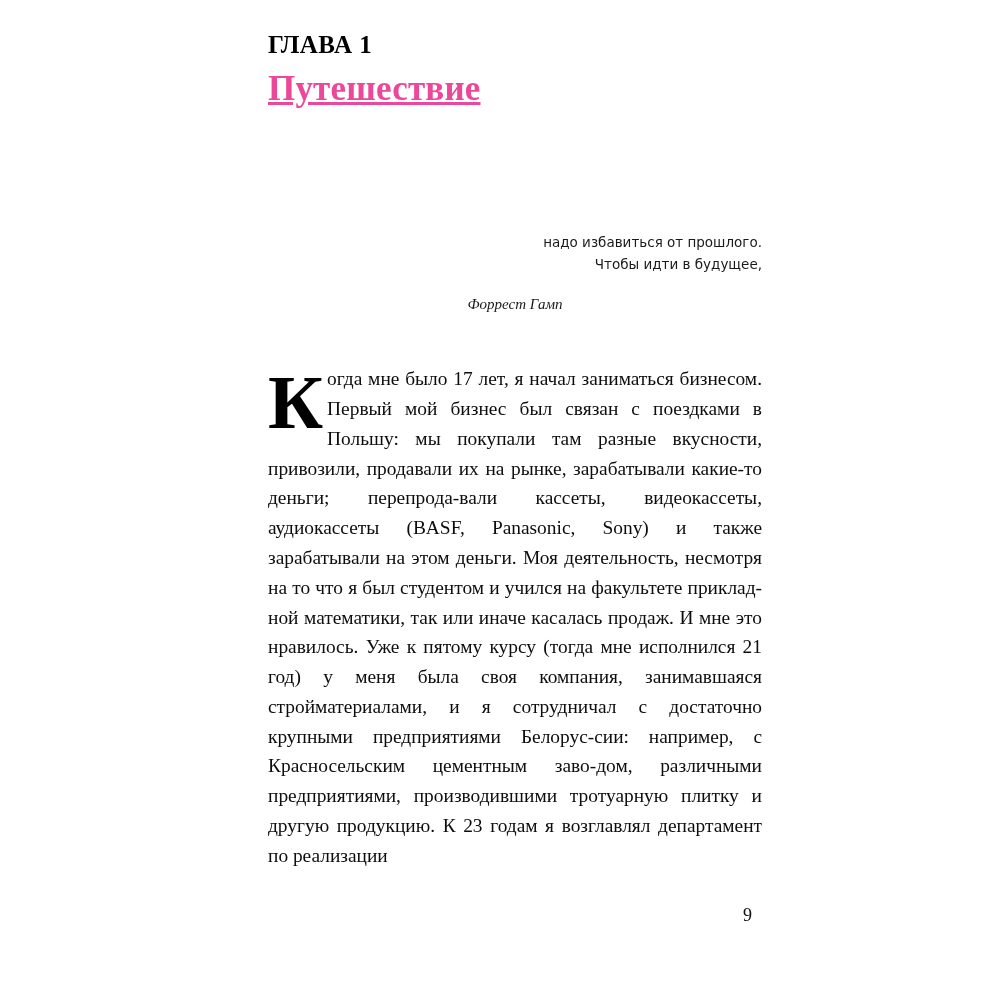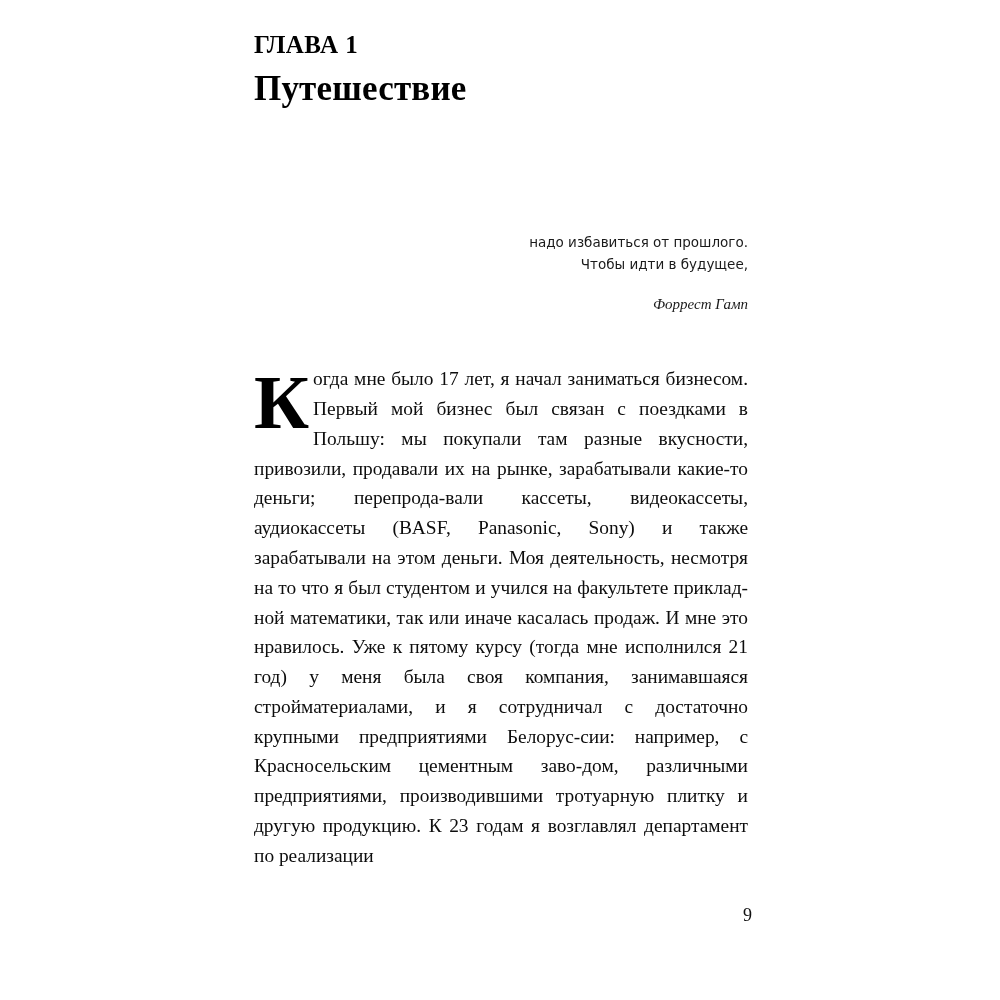--- a/index.html
+++ b/index.html
@@ -16,59 +16,61 @@
   }
   .page {
     position: relative;
     width: 1000px;
     height: 1000px;
     background: #ffffff;
     box-sizing: border-box;
   }
   .content {
     position: absolute;
-    left: 254px;
+    left: 268px;
     top: 30px;
     width: 494px;
   }
   .chapter-label {
     font-family: "Liberation Serif", serif;
     font-weight: bold;
     font-size: 25px;
     letter-spacing: 0.5px;
     line-height: 1.2;
     margin: 0 0 6px 0;
     color: #000;
   }
   .chapter-title {
     font-family: "Liberation Serif", serif;
     font-weight: bold;
     font-size: 35px;
     line-height: 1.30;
     margin: 0;
-    color: #000000;
+    color: #ec4899;
     letter-spacing: 0.2px;
+    text-decoration: underline;
   }
   .epigraph {
     margin-top: 74px;
     text-align: right;
     font-family: "DejaVu Sans", sans-serif;
     font-size: 13.5px;
     line-height: 1.65;
     color: #1a1a1a;
   }
   .epigraph-line {
     display: block;
   }
   .epigraph-author {
     display: block;
     margin-top: 16px;
     font-style: italic;
     font-family: "Liberation Serif", serif;
     font-size: 15px;
+    text-align: center;
   }
   .body-text {
     margin-top: 48px;
     font-family: "Liberation Serif", serif;
     font-size: 19.4px;
     line-height: 1.535;
     text-align: justify;
     text-justify: inter-word;
     color: #0d0d0d;
     hyphens: manual;

